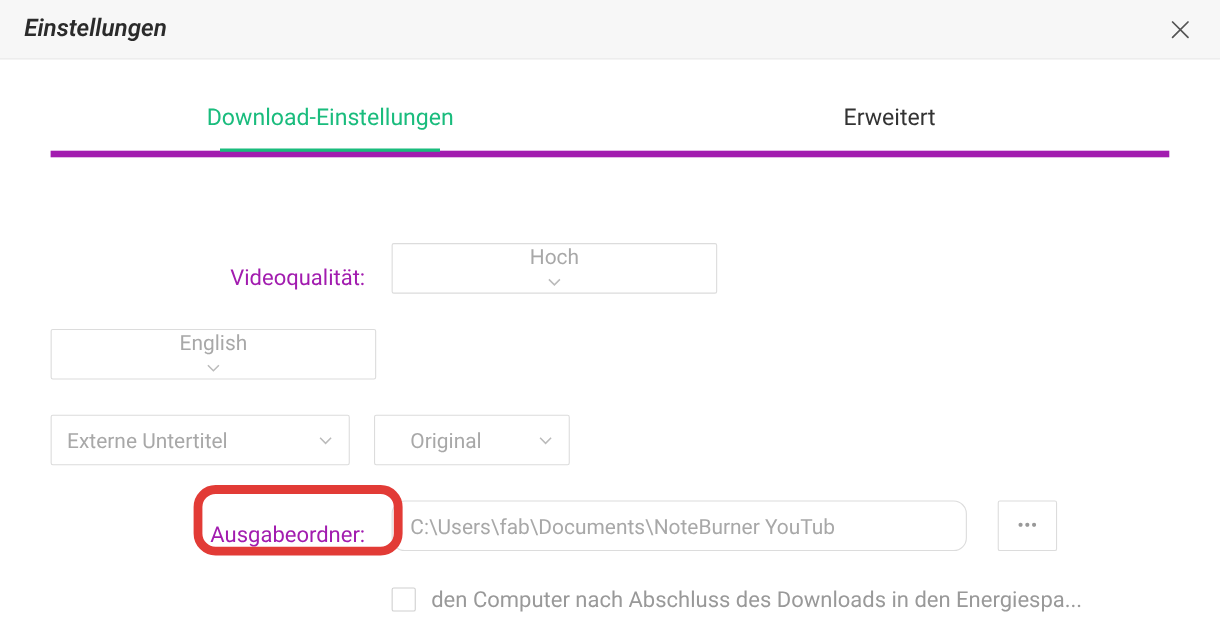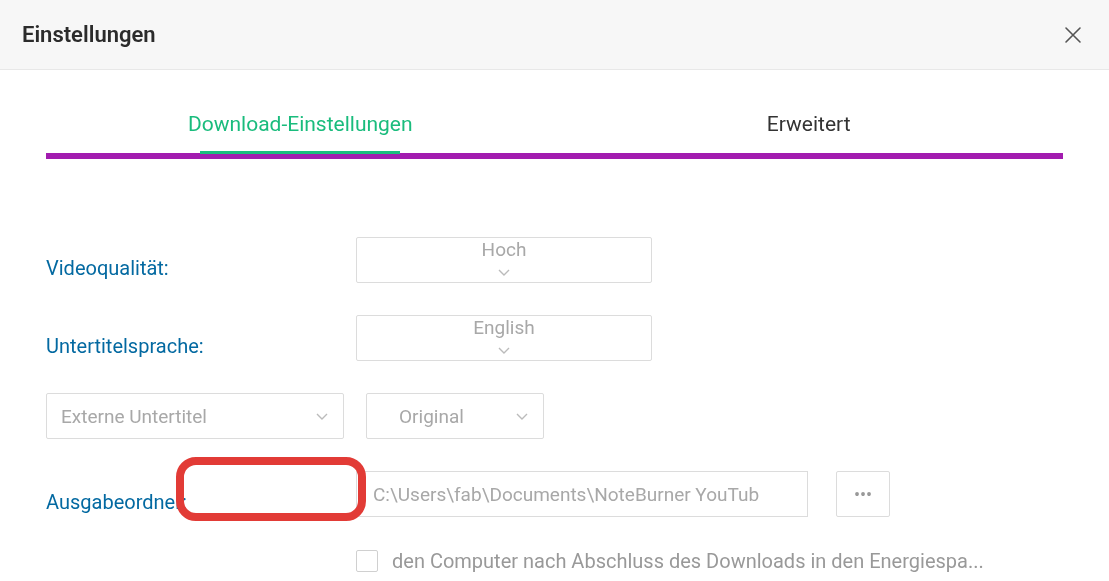--- a/index.html
+++ b/index.html
@@ -5,27 +5,28 @@
   * { box-sizing: border-box; margin: 0; padding: 0; }
   body {
     font-family: -apple-system, BlinkMacSystemFont, "Segoe UI", Roboto, Arial, sans-serif;
     background: #ffffff;
     color: #333;
     width: 1109px;
     height: 581px;
     overflow: hidden;
   }
   .header {
-    height: 70px;
+    height: 54px;
     background: #f7f7f7;
     border-bottom: 1px solid #e8e8e8;
     display: flex;
     align-items: center;
     justify-content: space-between;
     padding: 0 22px;
+    font-style: italic;
   }
   .header-title {
     font-size: 22px;
     font-weight: 600;
     color: #2b2b2b;
   }
   .close-btn {
     width: 28px;
     height: 28px;
     display: flex;
@@ -66,22 +67,23 @@
     padding: 0 46px;
   }
   .row {
     display: flex;
     align-items: center;
     margin-bottom: 32px;
     min-height: 46px;
   }
   .label {
     width: 310px;
+    text-align: right;
     font-size: 20px;
-    color: #0369a1;
+    color: #a21caf;
     padding-right: 24px;
     margin-top: 16px;
   }
   .field {
     flex: 1;
     display: flex;
     gap: 22px;
     align-items: center;
   }
   .select {
@@ -91,30 +93,30 @@
     background: #fff;
     display: flex;
     align-items: center;
     justify-content: space-between;
     padding: 0 14px;
     cursor: pointer;
     font-size: 19px;
     color: #a8a8a8;
   }
   .select.w1 { width: 296px; flex-direction: column; }
-  .select.w2 { width: 298px; }
+  .select.w2 { width: 272px; }
   .select.w3 { width: 178px; padding-left: 32px; }
   .select .chev {
     color: #bbb;
   }
   .textfield {
     height: 46px;
-    width: 452px;
+    width: 523px;
     border: 1px solid #dcdcdc;
-    border-radius: 0;
+    border-radius: 12px;
     display: flex;
     align-items: center;
     padding: 0 16px;
     font-size: 19px;
     color: #a8a8a8;
     overflow: hidden;
     white-space: nowrap;
   }
   .browse-btn {
     height: 46px;
@@ -192,21 +194,20 @@
       <div class="select w1">
         <span>Hoch</span>
         <span class="chev"><svg width="14" height="14" viewBox="0 0 14 14">
               <path d="M2 5 L7 10 L12 5" stroke="#bbb" stroke-width="1.4" fill="none"></path>
             </svg></span>
       </div>
     </div>
   </div>
 
   <div class="row">
-    <div class="label">Untertitelsprache:</div>
     <div class="field">
       <div class="select w1">
         <span>English</span>
         <span class="chev"><svg width="14" height="14" viewBox="0 0 14 14">
               <path d="M2 5 L7 10 L12 5" stroke="#bbb" stroke-width="1.4" fill="none"></path>
             </svg></span>
       </div>
     </div>
   </div>
 

